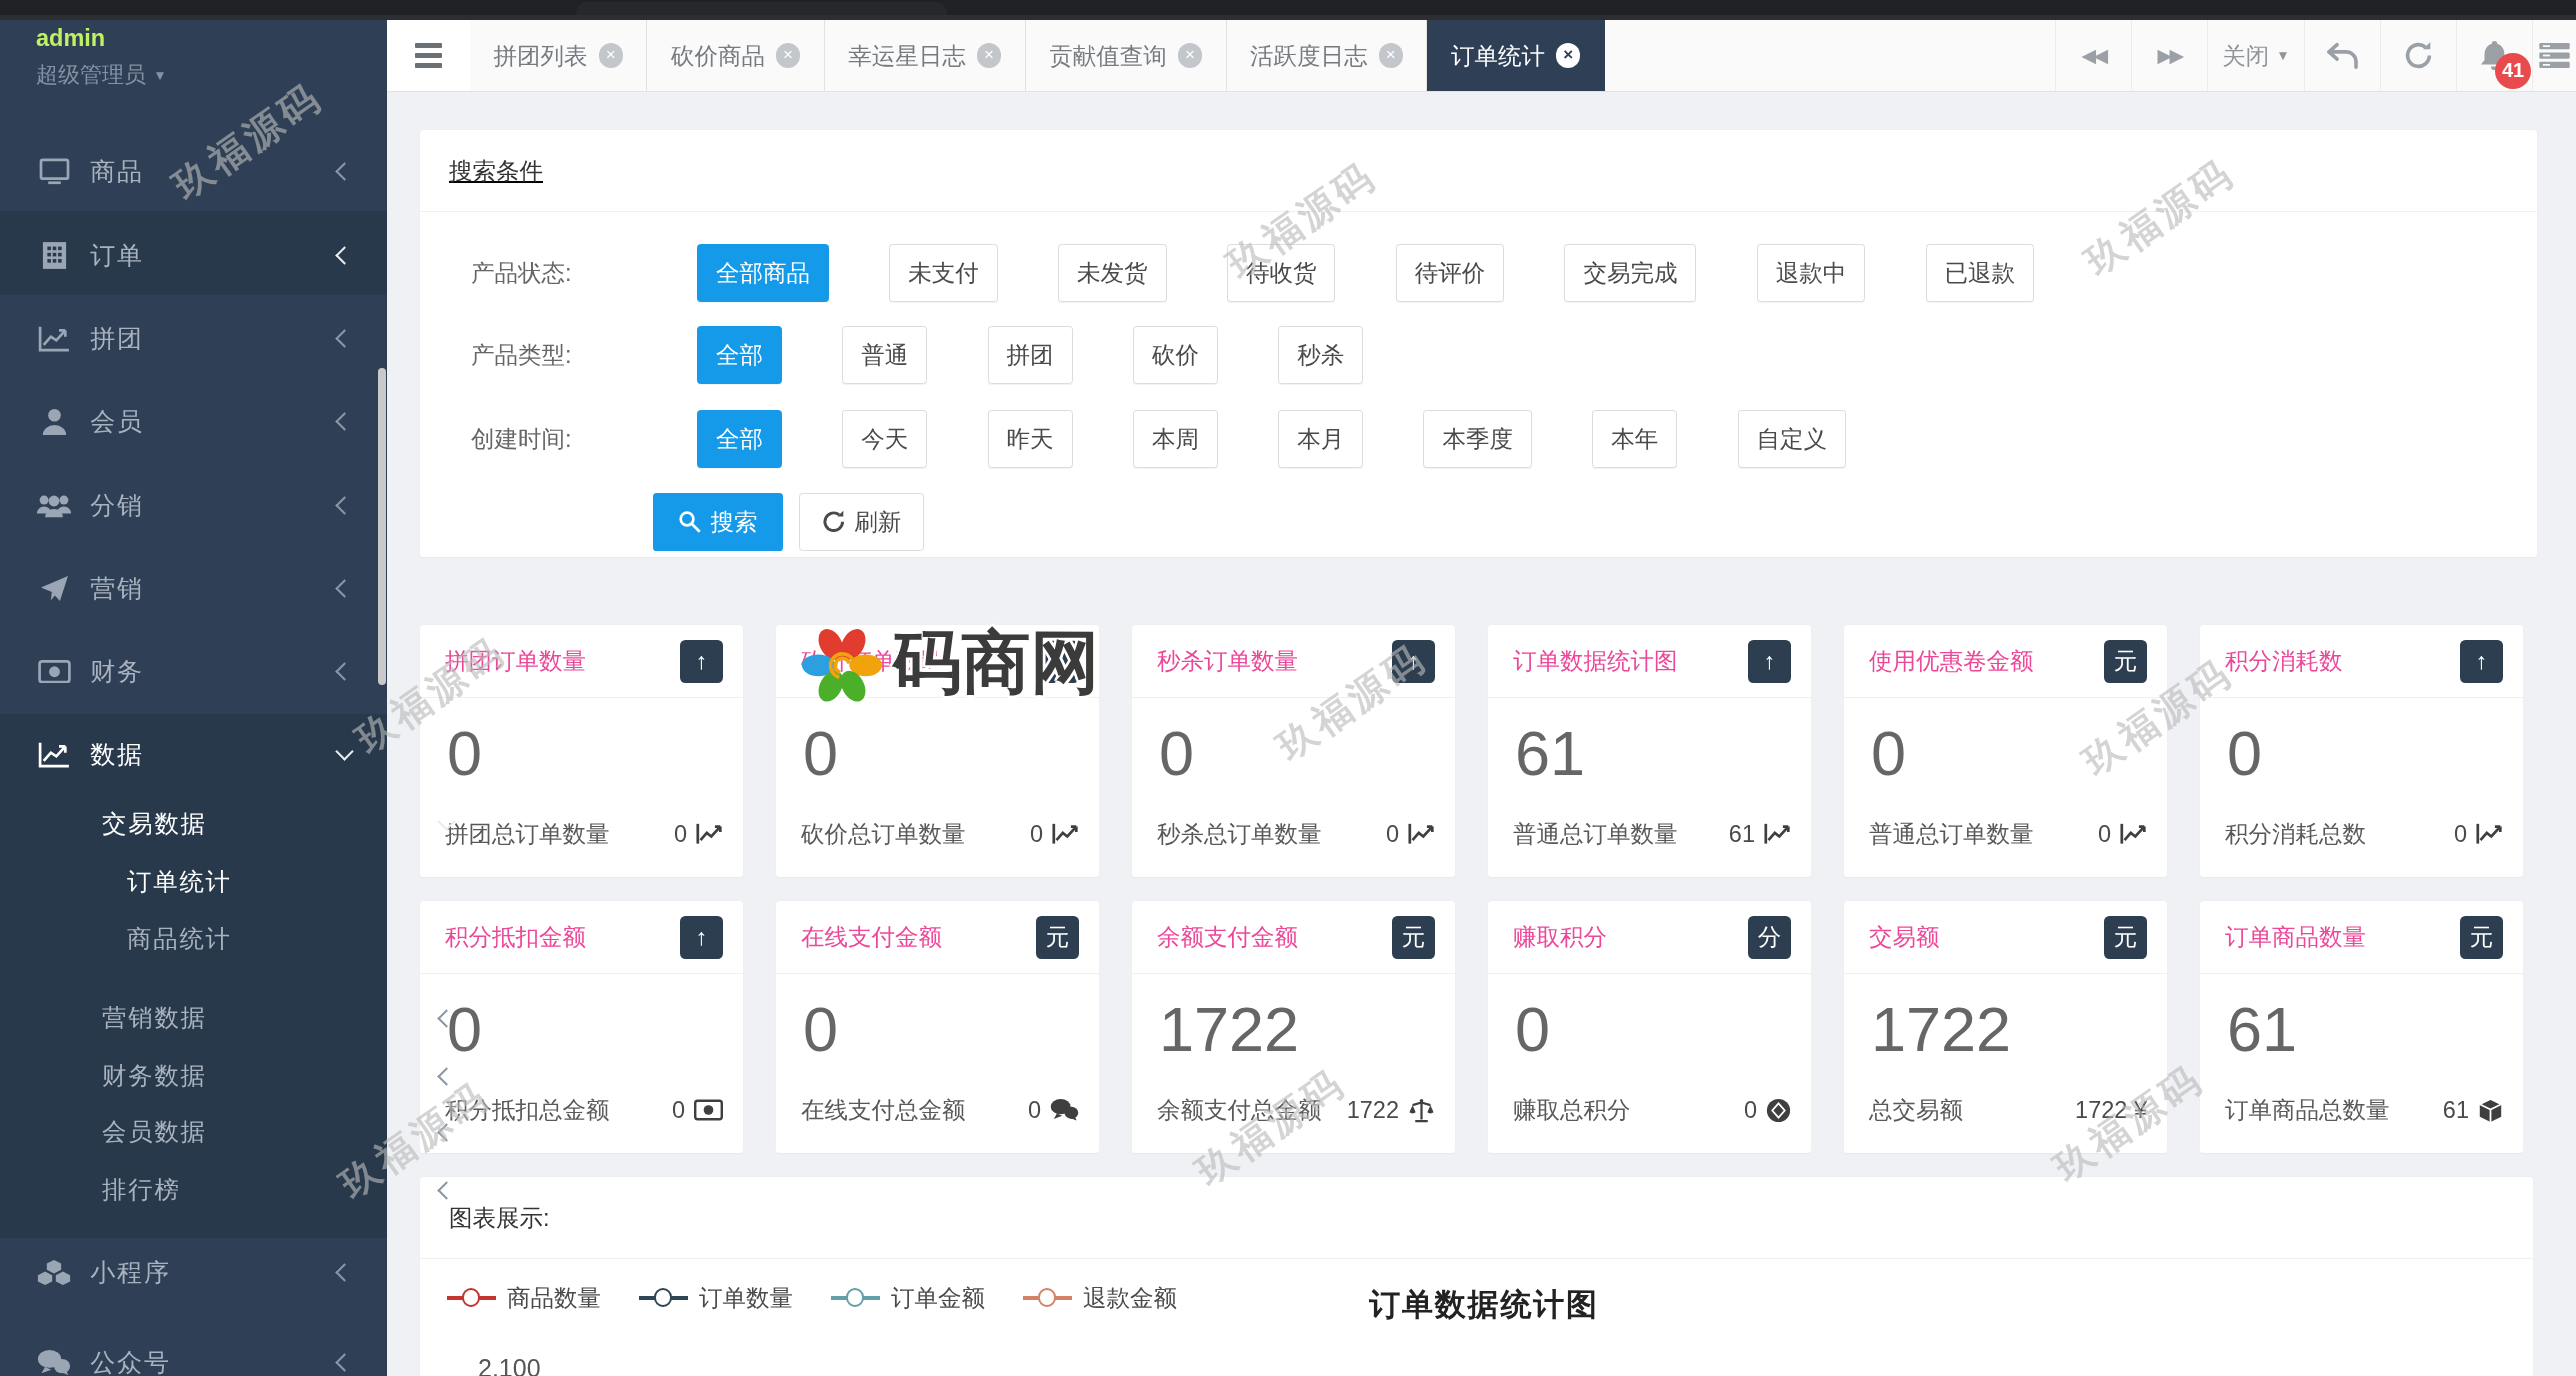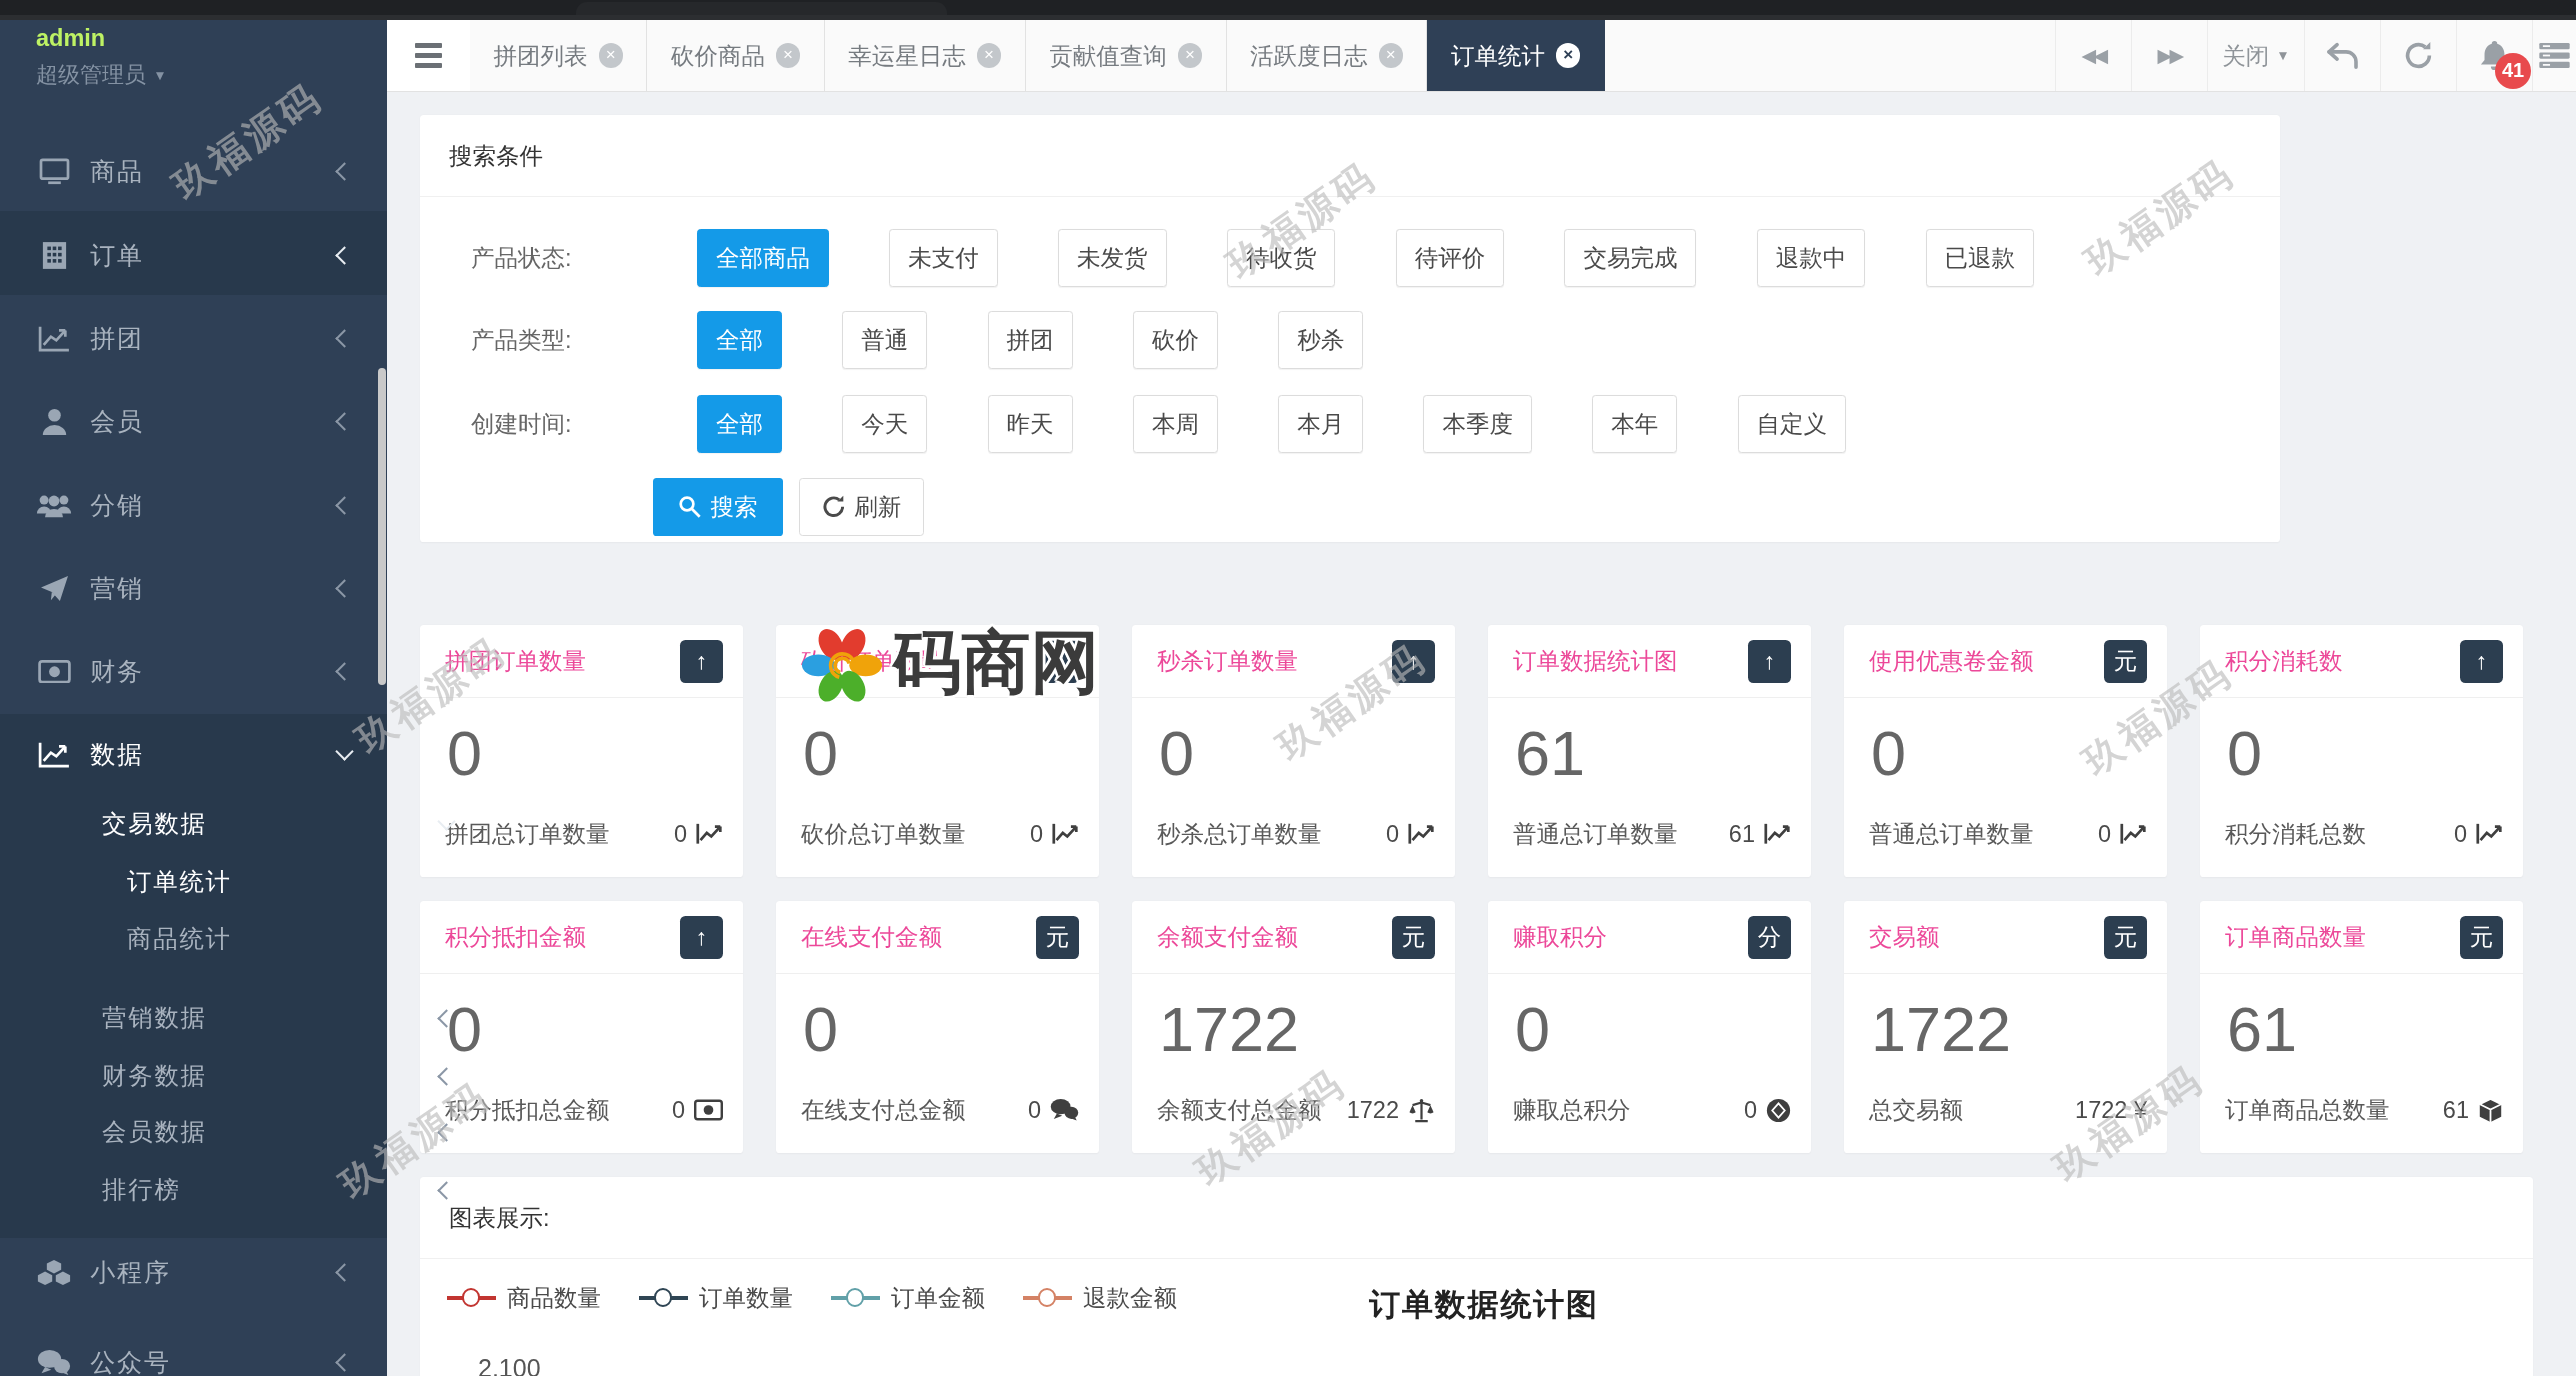--- a/index.html
+++ b/index.html
@@ -51,21 +51,21 @@
   .tool.wide{width:96px;font-size:23.5px;color:#8f9499;gap:7.2px;}
   .tool.narrow{width:43px;}
   .tool .dbl{font-size:19px;letter-spacing:-2.7px;color:#9aa0a6;}
   .tool .caret{font-size:13.6px;}
   .badge{position:absolute;top:2.7px;right:0.9px;min-width:36px;height:36px;border-radius:18px;background:#e84a4d;color:#fff;font-size:20px;font-weight:bold;display:flex;align-items:center;justify-content:center;z-index:5;margin-top:30px;}
 
   
   .main{position:absolute;left:387px;top:91px;width:2189px;height:1286px;background:#eff1f4;overflow:hidden;z-index:5;}
   .panel{position:absolute;background:#ffffff;border-radius:3.6px;box-shadow:0 0.9px 1.8px rgba(0,0,0,0.04);}
   .panel-head{height:81px;border-bottom:0.9px solid #f0f0f0;display:flex;align-items:center;padding-left:29px;font-size:23.5px;color:#333333;}
-  .panel.search{left:33px;top:24px;width:1860px;height:427px;}
+  .panel.search{left:33px;top:39px;width:2117px;height:427px;text-decoration:underline;}
   .frow{position:absolute;left:0;width:2113px;height:58px;}
   .flabel{position:absolute;left:51px;top:0;line-height:58px;font-size:23.5px;color:#666666;}
   .fbtns{position:absolute;left:233px;top:0;display:flex;gap:16.3px;}
   .fbtn{height:58px;padding:0 18px;min-width:83px;box-sizing:border-box;font-size:23.5px;color:#4a4a4a;background:#ffffff;border:0.9px solid #dcdcdc;border-radius:3.6px;display:inline-flex;align-items:center;justify-content:center;cursor:pointer;font-family:inherit;box-shadow:0 0.9px 0.9px rgba(0,0,0,0.05);margin-left:44px;}
   .fbtn.active{background:#149ae8;border-color:#149ae8;color:#ffffff;}
   .factions{position:absolute;left:233px;top:363px;display:flex;gap:16.3px;}
   .btn-search{height:58px;padding:0 25px;background:#149ae8;color:#fff;border:none;border-radius:3.6px;font-size:23.5px;display:inline-flex;align-items:center;gap:9px;cursor:pointer;font-family:inherit;}
   .btn-refresh{height:58px;padding:0 22px;background:#fff;color:#4a4a4a;border:0.9px solid #dcdcdc;border-radius:3.6px;font-size:23.5px;display:inline-flex;align-items:center;gap:9px;cursor:pointer;font-family:inherit;}
 
   

